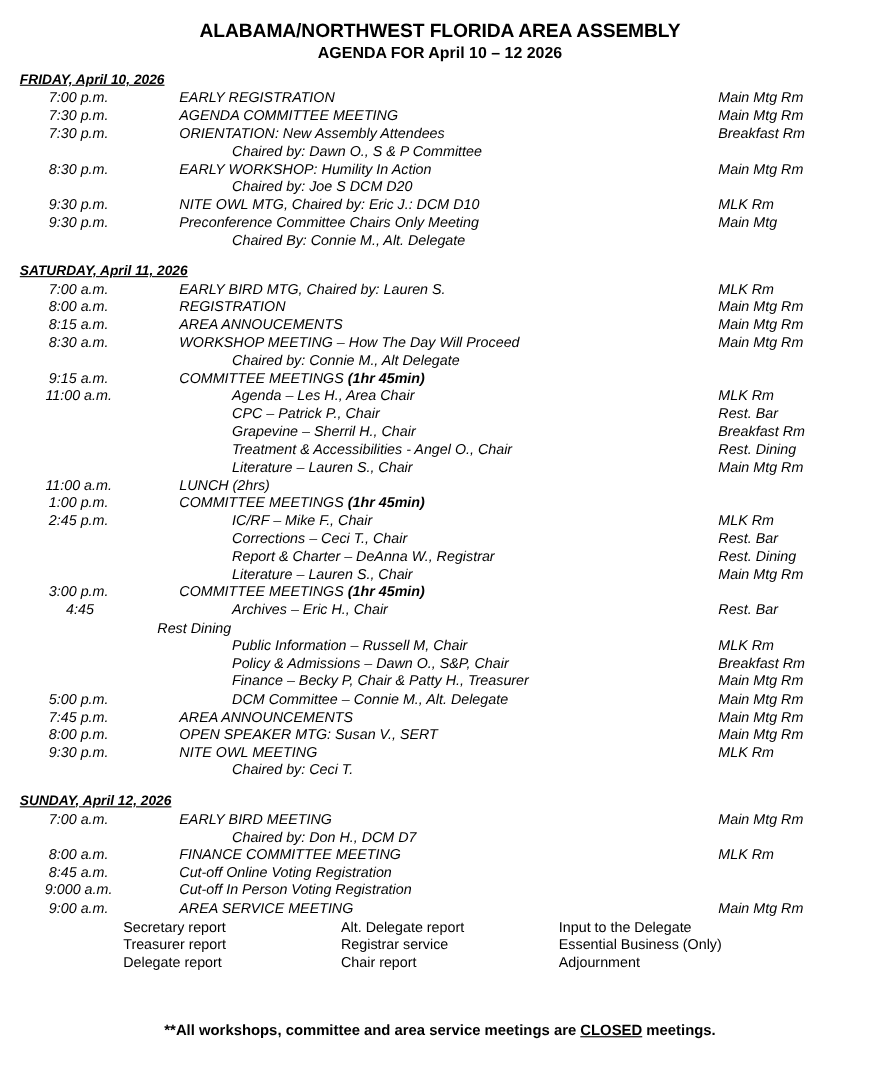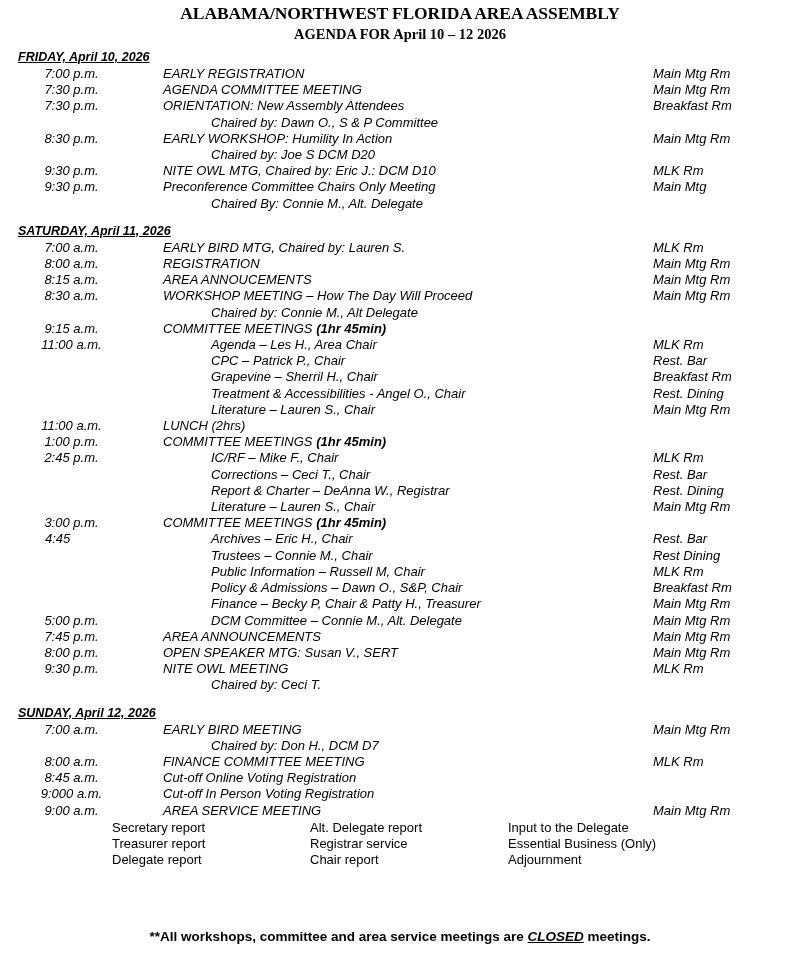--- a/index.html
+++ b/index.html
@@ -18,22 +18,21 @@
   }
   .page {
     width: 800px;
     height: 975px;
     position: relative;
   }
 
   
   .title-block {
     text-align: center;
-    padding-top: 3px;
-    font-family: Liberation Serif, serif;
+    padding-top: 18px;
   }
   .doc-title {
     font-weight: bold;
     font-size: 17.5px;
     letter-spacing: -0.1px;
     line-height: 21px;
   }
   .doc-subtitle {
     font-weight: bold;
     font-size: 14.5px;
@@ -65,21 +64,21 @@
     white-space: nowrap;
   }
   .col-time {
     width: 143px;
     text-align: center;
     flex: 0 0 143px;
     font-size: 13px;
   }
   .col-time.left {
     text-align: left;
-    padding-left: 45px;
+    padding-left: 60px;
     box-sizing: border-box;
   }
   .col-event {
     flex: 1 1 auto;
     padding-left: 20px;
     font-size: 13px;
     overflow: hidden;
   }
   .col-event.sub {
     padding-left: 68px;
@@ -116,21 +115,20 @@
     position: absolute;
     left: 0;
     right: 0;
     top: 929px;
     text-align: center;
     font-weight: bold;
     font-size: 13.5px;
   }
   .footer-note .closed {
     text-decoration: underline;
-    font-style: italic;
   }
 </style>
 </head>
 <body>
 
 <div class="page">
 
   <div class="title-block">
     <div class="doc-title">ALABAMA/NORTHWEST FLORIDA AREA ASSEMBLY</div>
     <div class="doc-subtitle">AGENDA FOR April 10 – 12 2026</div>
@@ -275,21 +273,20 @@
         <div class="col-event"><span>COMMITTEE MEETINGS </span><span class="bold">(1hr 45min)</span></div>
         <div class="col-room"></div>
       </div>
       <div class="row">
         <div class="col-time left">4:45</div>
         <div class="col-event sub"><span>Archives – Eric H., Chair</span></div>
         <div class="col-room">Rest. Bar</div>
       </div>
       <div class="row">
         <div class="col-time"></div>
-        <div class="col-event sub"><span>Trustees – Connie M., Chair</span></div>
         <div class="col-room">Rest Dining</div>
       </div>
       <div class="row">
         <div class="col-time"></div>
         <div class="col-event sub"><span>Public Information – Russell M, Chair</span></div>
         <div class="col-room">MLK Rm</div>
       </div>
       <div class="row">
         <div class="col-time"></div>
         <div class="col-event sub"><span>Policy &amp; Admissions – Dawn O., S&amp;P, Chair</span></div>

